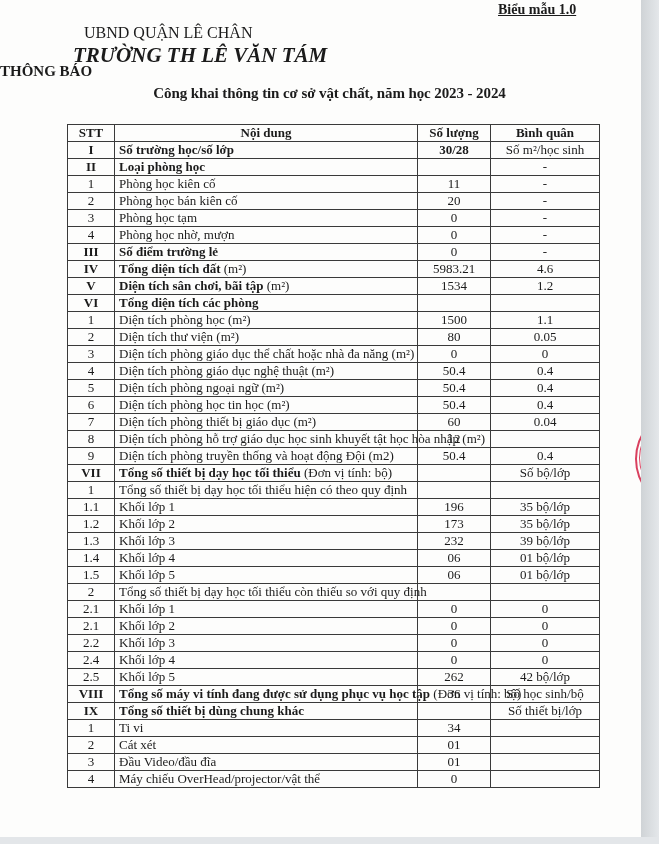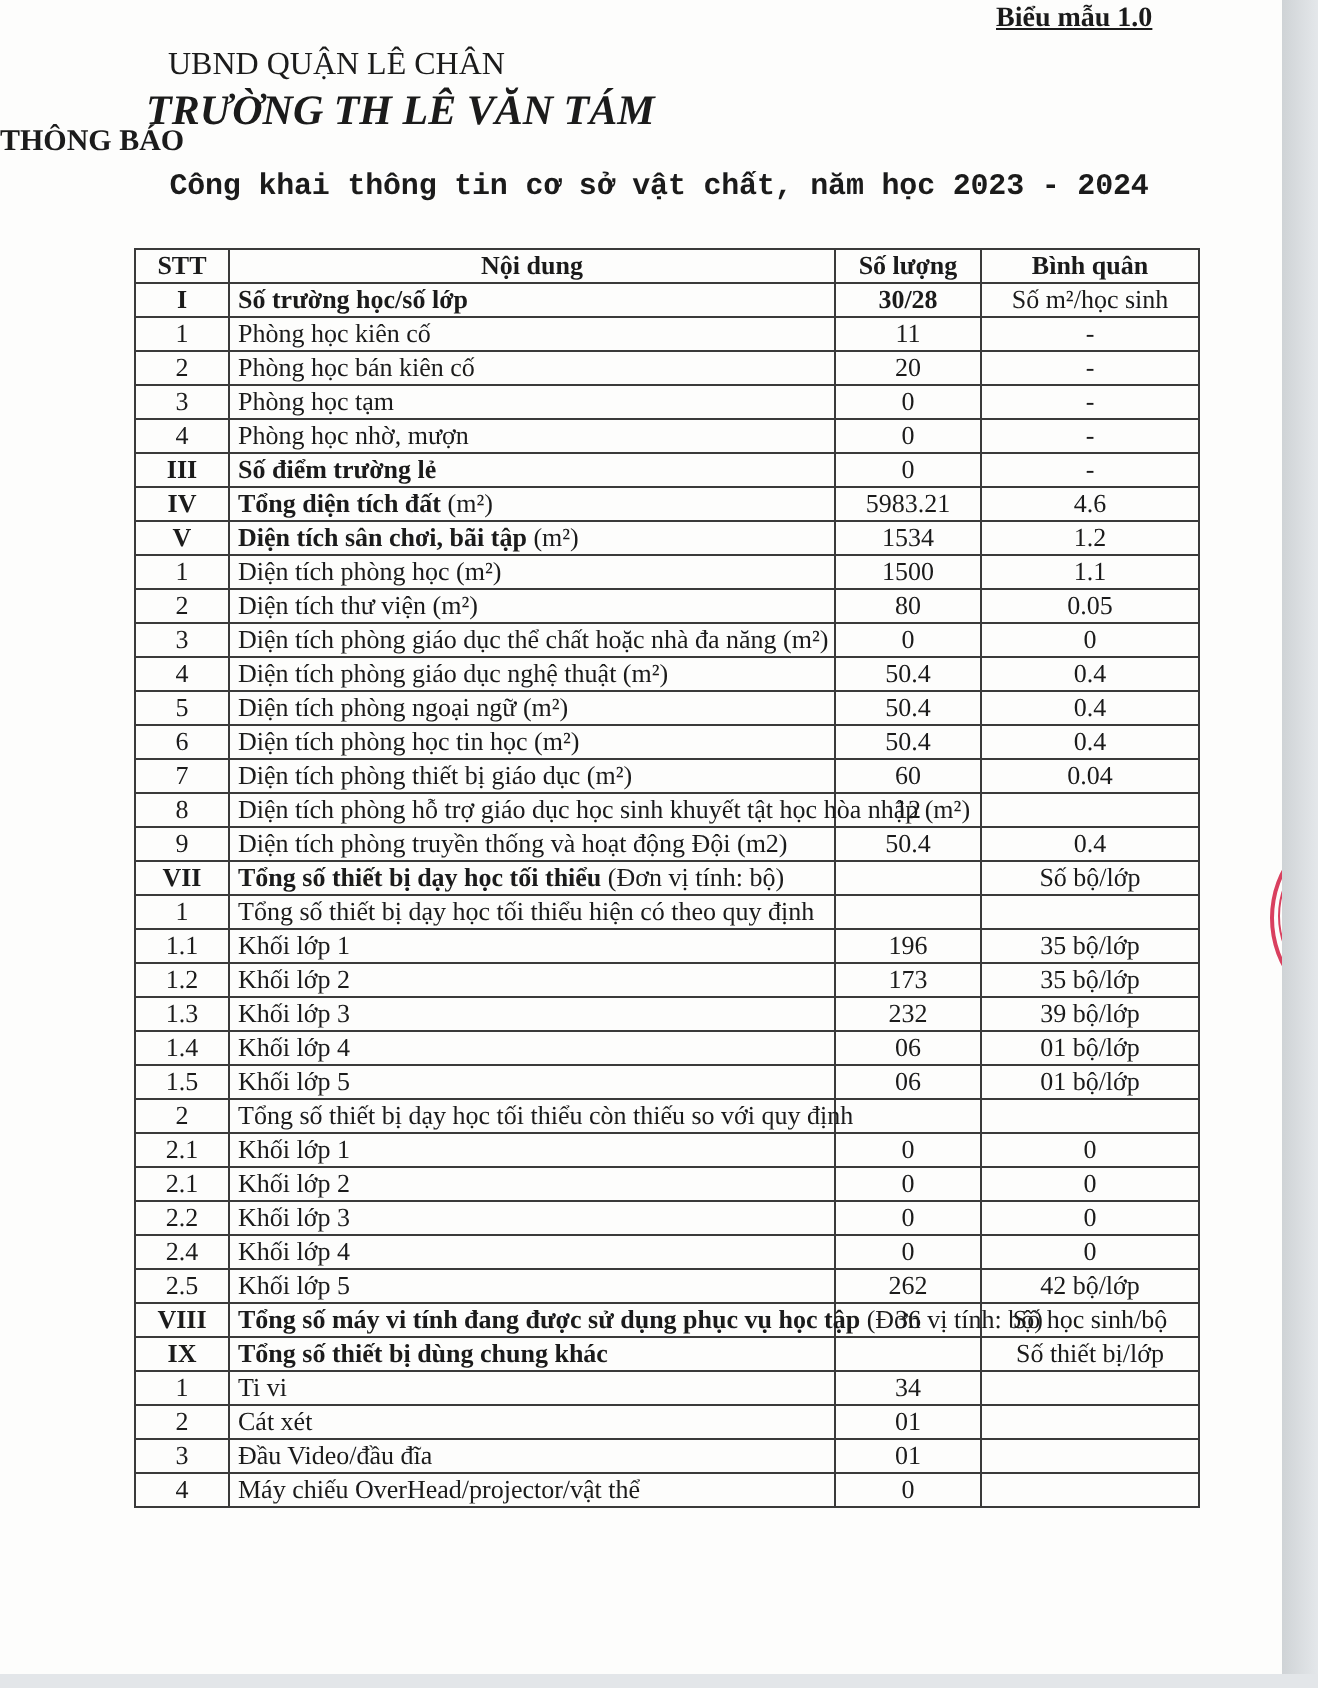--- a/index.html
+++ b/index.html
@@ -34,21 +34,20 @@
     position: absolute; left: 73px; top: 43px; font-size: 21px; font-weight: bold; font-style: italic;
   }
   .notice-title {
     position: absolute; left: 0; width: 659px; top: 63px;
     text-align: left; font-size: 15px; font-weight: bold;
   }
   .notice-sub {
     position: absolute; left: 0; width: 659px; top: 85px;
     text-align: center; font-size: 15px; font-weight: bold;
     letter-spacing: -0.1px;
-    font-family: Liberation Mono, monospace;
   }
   table.facility {
     position: absolute; left: 67px; top: 124px;
     border-collapse: collapse;
     font-size: 13px;
     width: 530px;
     table-layout: fixed;
     padding-left: 12px;
   }
   table.facility td, table.facility th {
@@ -104,20 +103,26 @@
         <th class="c-avg">Bình quân</th>
       </tr>
     </thead>
     <tbody id="tbody">
         <tr class="bold">
           <td class="c-stt">I</td>
           <td class="c-content"><span class="bold-span">Số trường học/số lớp</span></td>
           <td class="c-qty" style="font-weight: bold;">30/28</td>
           <td class="c-avg">Số m²/học sinh</td>
         </tr>
+        <tr class="bold">
+          <td class="c-stt">II</td>
+          <td class="c-content"><span class="bold-span">Loại phòng học</span></td>
+          <td class="c-qty"></td>
+          <td class="c-avg">-</td>
+        </tr>
         <tr>
           <td class="c-stt">1</td>
           <td class="c-content">Phòng học kiên cố</td>
           <td class="c-qty">11</td>
           <td class="c-avg">-</td>
         </tr>
         <tr>
           <td class="c-stt">2</td>
           <td class="c-content">Phòng học bán kiên cố</td>
           <td class="c-qty">20</td>
@@ -145,20 +150,26 @@
           <td class="c-stt">IV</td>
           <td class="c-content"><span class="bold-span">Tổng diện tích đất</span> <span>(m²)</span></td>
           <td class="c-qty">5983.21</td>
           <td class="c-avg">4.6</td>
         </tr>
         <tr class="bold">
           <td class="c-stt">V</td>
           <td class="c-content"><span class="bold-span">Diện tích sân chơi, bãi tập</span> <span>(m²)</span></td>
           <td class="c-qty">1534</td>
           <td class="c-avg">1.2</td>
+        </tr>
+        <tr class="bold">
+          <td class="c-stt">VI</td>
+          <td class="c-content"><span class="bold-span">Tổng diện tích các phòng</span></td>
+          <td class="c-qty"></td>
+          <td class="c-avg"></td>
         </tr>
         <tr>
           <td class="c-stt">1</td>
           <td class="c-content">Diện tích phòng học (m²)</td>
           <td class="c-qty">1500</td>
           <td class="c-avg">1.1</td>
         </tr>
         <tr>
           <td class="c-stt">2</td>
           <td class="c-content">Diện tích thư viện (m²)</td>

